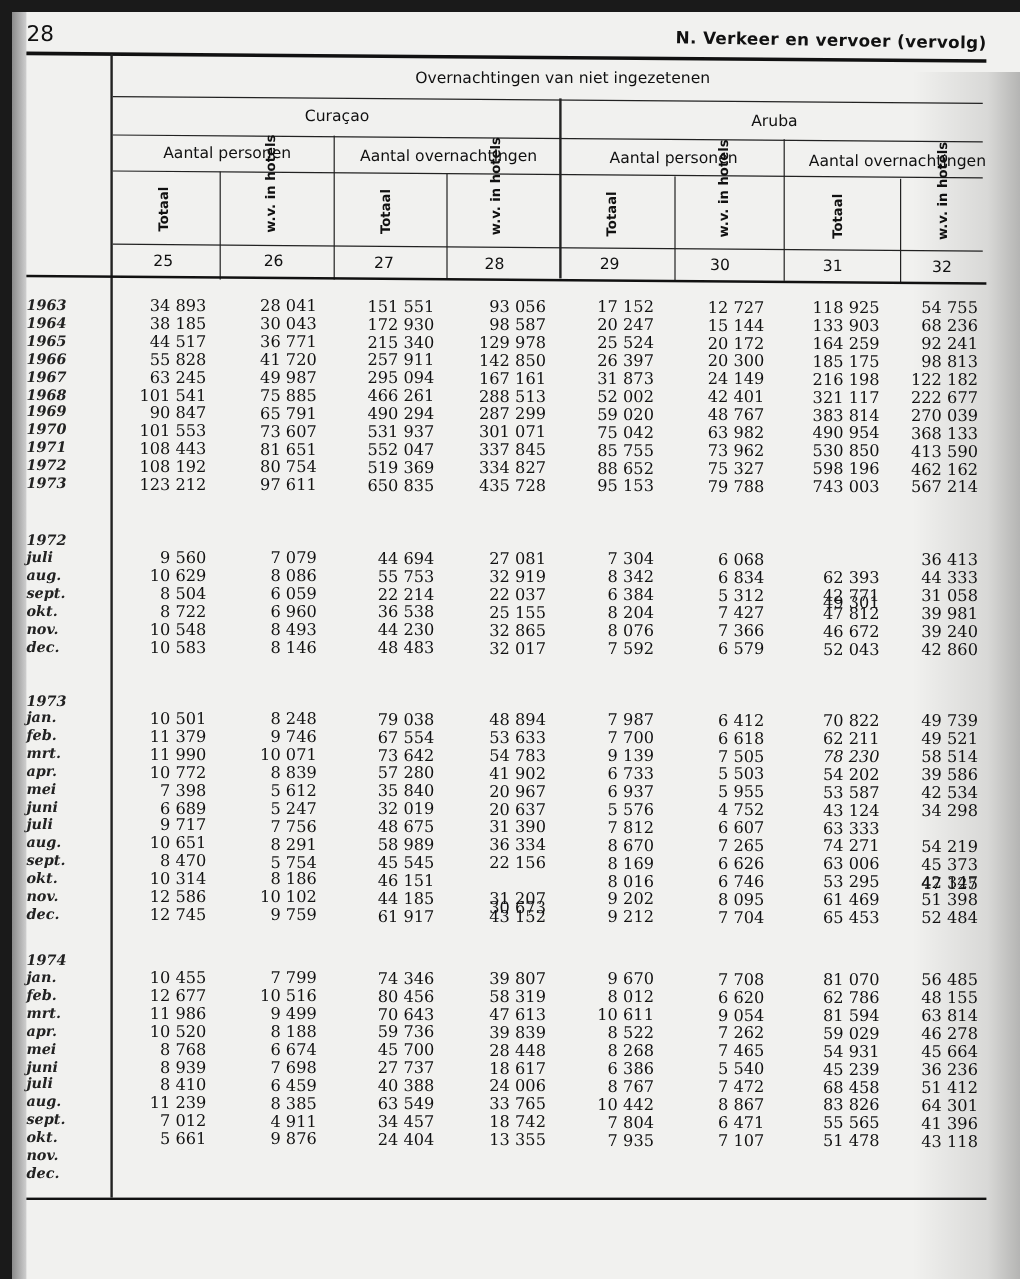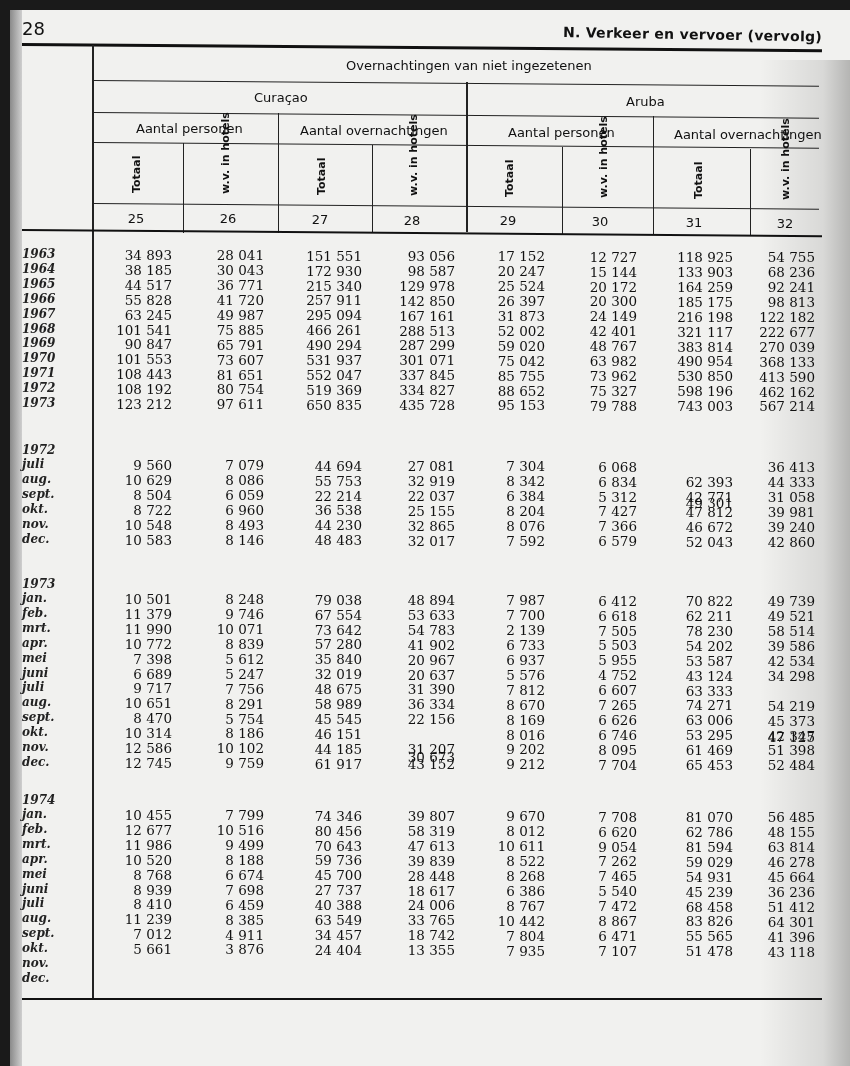--- a/index.html
+++ b/index.html
@@ -247,23 +247,23 @@
     <div class="cell" style="left: 365px; top: 606.95px;">53 633</div>
     <div class="cell" style="left: 455px; top: 607.3px;">7 700</div>
     <div class="cell" style="left: 547px; top: 607.65px;">6 618</div>
     <div class="cell" style="left: 643px; top: 608px;">62 211</div>
     <div class="cell" style="left: 725px; top: 608.35px;">49 521</div>
     <div class="rowlabel" style="top: 620.8px;">mrt.</div>
     <div class="cell" style="left: 82px; top: 620.8px;">11 990</div>
     <div class="cell" style="left: 174px; top: 621.15px;">10 071</div>
     <div class="cell" style="left: 272px; top: 621.5px;">73 642</div>
     <div class="cell" style="left: 365px; top: 621.85px;">54 783</div>
-    <div class="cell" style="left: 455px; top: 622.2px;">2 139</div>
+    <div class="cell" style="left: 455px; top: 622.2px;">9 139</div>
     <div class="cell" style="left: 547px; top: 622.55px;">7 505</div>
-    <div class="cell" style="left: 643px; top: 622.9px;">78 230</div>
+    <div class="cell" style="left: 643px; top: 622.9px; font-style: italic;">78 230</div>
     <div class="cell" style="left: 725px; top: 623.25px;">58 514</div>
     <div class="rowlabel" style="top: 635.7px;">apr.</div>
     <div class="cell" style="left: 82px; top: 635.7px;">10 772</div>
     <div class="cell" style="left: 174px; top: 636.05px;">8 839</div>
     <div class="cell" style="left: 272px; top: 636.4px;">57 280</div>
     <div class="cell" style="left: 365px; top: 636.75px;">41 902</div>
     <div class="cell" style="left: 455px; top: 637.1px;">6 733</div>
     <div class="cell" style="left: 547px; top: 637.45px;">5 503</div>
     <div class="cell" style="left: 643px; top: 637.8px;">54 202</div>
     <div class="cell" style="left: 725px; top: 638.15px;">39 586</div>
@@ -416,21 +416,21 @@
     <div class="cell" style="left: 82px; top: 926.2px;">7 012</div>
     <div class="cell" style="left: 174px; top: 926.55px;">4 911</div>
     <div class="cell" style="left: 272px; top: 926.9px;">34 457</div>
     <div class="cell" style="left: 365px; top: 927.25px;">18 742</div>
     <div class="cell" style="left: 455px; top: 927.6px;">7 804</div>
     <div class="cell" style="left: 547px; top: 927.95px;">6 471</div>
     <div class="cell" style="left: 643px; top: 928.3px;">55 565</div>
     <div class="cell" style="left: 725px; top: 928.65px;">41 396</div>
     <div class="rowlabel" style="top: 941.1px;">okt.</div>
     <div class="cell" style="left: 82px; top: 941.1px;">5 661</div>
-    <div class="cell" style="left: 174px; top: 941.45px;">3 876</div>
+    <div class="cell" style="left: 174px; top: 941.45px;">9 876</div>
     <div class="cell" style="left: 272px; top: 941.8px;">24 404</div>
     <div class="cell" style="left: 365px; top: 942.15px;">13 355</div>
     <div class="cell" style="left: 455px; top: 942.5px;">7 935</div>
     <div class="cell" style="left: 547px; top: 942.85px;">7 107</div>
     <div class="cell" style="left: 643px; top: 943.2px;">51 478</div>
     <div class="cell" style="left: 725px; top: 943.55px;">43 118</div>
     <div class="rowlabel" style="top: 956px;">nov.</div>
     <div class="cell" style="left: 82px; top: 956px;"></div>
     <div class="cell" style="left: 174px; top: 956.35px;"></div>
     <div class="cell" style="left: 272px; top: 956.7px;"></div>

